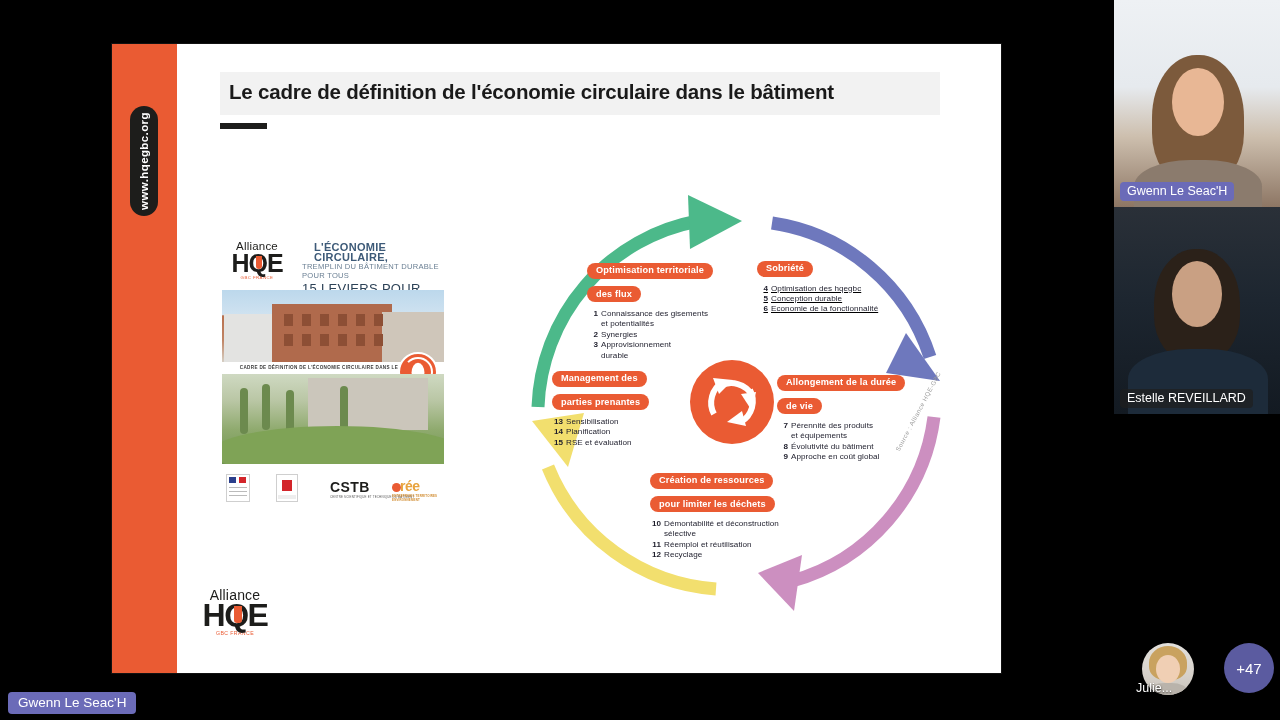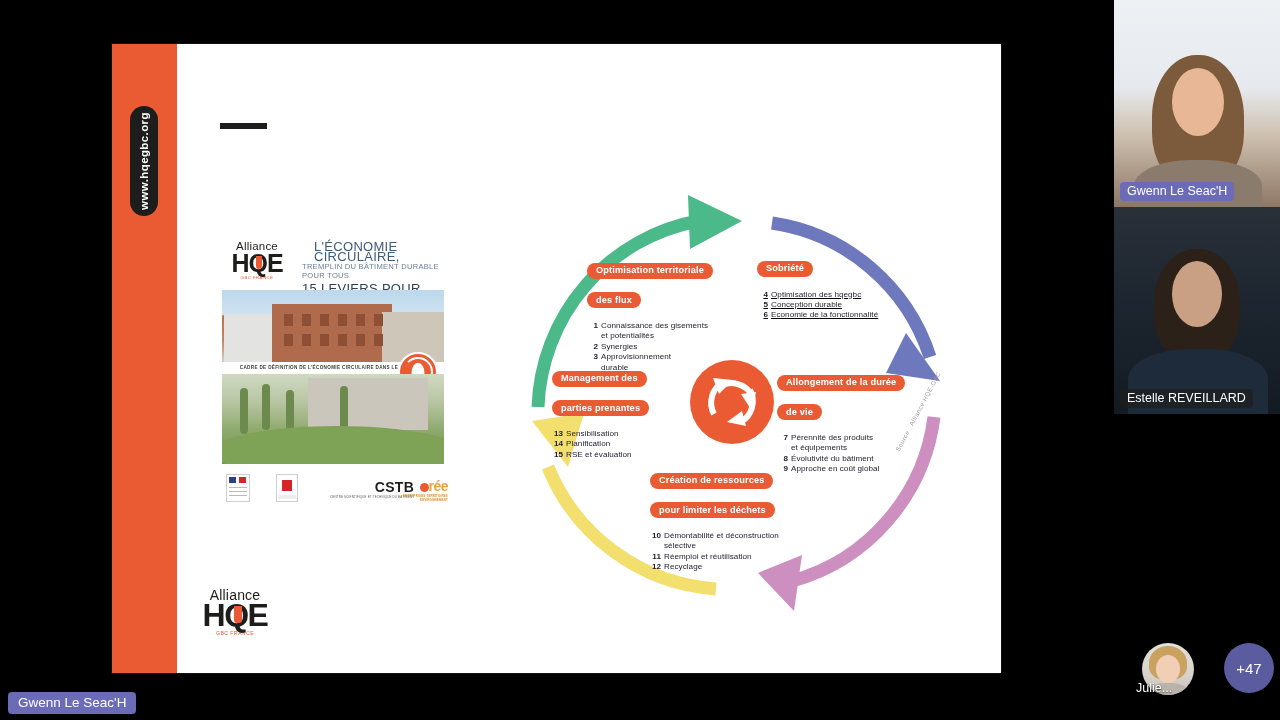--- a/index.html
+++ b/index.html
@@ -27,21 +27,21 @@
   .cover{position:absolute;left:108px;top:196px;width:228px;height:300px;}
   .cover-head{position:absolute;left:0;top:0;width:228px;height:42px;}
   .hqe-logo{position:relative;width:74px;}
   .hqe-alliance{font-size:11.5px;color:#1d1d1b;letter-spacing:.2px;line-height:12px;text-align:center;}
   .hqe-big{font-size:25px;font-weight:bold;color:#1d1d1b;letter-spacing:-1px;line-height:23px;text-align:center;
      position:relative;}
   .hqe-drop{position:absolute;left:50%;top:4px;width:6px;height:13px;background:#ea5b33;
      transform:translateX(-1px);border-radius:0 0 3px 3px;}
   .hqe-sub{font-size:4.4px;color:#ea5b33;letter-spacing:.4px;text-align:center;line-height:6px;}
   .cover-tag{position:absolute;left:82px;top:2px;width:146px;}
-  .ct1{font-size:13px;font-weight:normal;color:#3d5a78;letter-spacing:.3px;line-height:10px;padding-left:12px;}
+  .ct1{font-size:11px;font-weight:bold;color:#3d5a78;letter-spacing:.3px;line-height:10px;padding-left:12px;}
   .ct2{font-size:7.6px;color:#6a7f93;letter-spacing:.25px;line-height:9px;}
   .ct3{font-size:13px;font-weight:normal;color:#2d4257;letter-spacing:.3px;margin-top:1px;}
 
   .photo-top{position:absolute;left:2px;top:50px;width:222px;height:72px;
      background:linear-gradient(180deg,#bcd8ec 0%,#cfe2f0 34%,#b9714f 36%,#c08565 70%,#d6cfc4 100%);
      overflow:hidden;}
   .ph-bldg{position:absolute;left:50px;top:14px;width:120px;height:58px;background:#b06a4c;}
   .ph-bldg2{position:absolute;left:160px;top:22px;width:62px;height:50px;background:#cfc6ba;}
   .ph-bldg3{position:absolute;left:2px;top:24px;width:50px;height:48px;background:#e3e3e1;}
   .ph-win{position:absolute;width:9px;height:12px;background:#8d4f35;}
@@ -53,21 +53,21 @@
   .cover-badge i{position:absolute;left:50%;top:50%;width:13px;height:17px;background:#fff;
      transform:translate(-50%,-55%);border-radius:50% 50% 50% 50%/60% 60% 40% 40%;}
   .cover-badge b{position:absolute;left:50%;top:50%;width:26px;height:26px;border:2px solid #fff;
      border-radius:50%;transform:translate(-50%,-50%);border-left-color:transparent;}
   .photo-bot{position:absolute;left:2px;top:134px;width:222px;height:90px;
      background:linear-gradient(180deg,#cfd9c2 0%,#b9c6a4 30%,#8faa6e 62%,#6f9450 100%);overflow:hidden;}
   .pb-b{position:absolute;left:86px;top:4px;width:120px;height:52px;background:#cbc6bb;}
   .pb-tree{position:absolute;width:8px;height:46px;background:#6c8a4e;border-radius:4px;}
   .pb-lawn{position:absolute;left:-10px;bottom:-14px;width:250px;height:52px;background:#7fa356;border-radius:50%;}
 
-  .logos{position:absolute;left:0px;top:232px;width:228px;height:32px;text-align:right;}
+  .logos{position:absolute;left:0px;top:232px;width:228px;height:32px;}
   .lg{position:absolute;border:1px solid #cfcfcf;background:#fff;}
   .lg-fr{left:6px;top:2px;width:22px;height:26px;}
   .lg-fr .b1{position:absolute;left:2px;top:2px;width:7px;height:6px;background:#2b3f8c;}
   .lg-fr .b2{position:absolute;left:12px;top:2px;width:7px;height:6px;background:#d3252a;}
   .lg-fr .l{position:absolute;left:2px;right:2px;height:1px;background:#bbb;}
   .lg-ad{left:56px;top:2px;width:20px;height:26px;}
   .lg-ad .sq{position:absolute;left:5px;top:5px;width:10px;height:11px;background:#d3252a;}
   .lg-ad .tx{position:absolute;left:1px;bottom:2px;right:1px;height:4px;background:#eee;}
   .cstb{position:absolute;left:110px;top:7px;font-size:14px;font-weight:bold;color:#1d1d1b;letter-spacing:.4px;}
   .cstb small{display:block;font-size:2.9px;font-weight:normal;letter-spacing:.2px;color:#555;}
@@ -85,21 +85,21 @@
 
   
   .diagram{position:absolute;left:390px;top:105px;width:470px;height:500px;}
   .diagram svg{position:absolute;left:0;top:0;}
   .core{position:absolute;left:188px;top:211px;width:84px;height:84px;border-radius:50%;background:#ea5b33;}
   .core svg{position:absolute;left:0;top:0;}
 
   .blk{position:absolute;}
   .pill{display:inline-block;background:#ea5b33;color:#fff;border-radius:9px;
      padding:1.5px 9px 2.5px 9px;font-size:9.2px;font-weight:bold;letter-spacing:.15px;line-height:12px;
-     white-space:nowrap;margin-bottom:10px;}
+     white-space:nowrap;margin-bottom:4px;}
   .items{margin-top:3px;font-size:8.1px;color:#1d1d2b;line-height:10.4px;letter-spacing:.05px;}
   .items .row{display:flex;}
   .items .n{font-weight:bold;min-width:11px;text-align:right;margin-right:3px;flex:none;}
   .items .cont{margin-left:14px;}
 
   .b-opt{left:85px;top:110px;width:180px;}
   .b-sob{left:255px;top:108px;width:180px;text-decoration:underline;}
   .b-allong{left:275px;top:222px;width:185px;}
   .b-crea{left:148px;top:320px;width:200px;}
   .b-manag{left:50px;top:218px;width:150px;}
@@ -144,20 +144,23 @@
 
   <div id="stage">
     <div id="slide">
 
       <div class="slide-orange">
         <div class="url-pill">
           <span>www.hqegbc.org</span>
         </div>
       </div>
 
+      <div class="title-band">
+        <div class="t">Le cadre de définition de l'économie circulaire dans le bâtiment</div>
+      </div>
       <div class="title-rule"></div>
 
       <div class="cover">
         <div class="cover-head">
           <div class="hqe-logo">
             <div class="hqe-alliance">Alliance</div>
             <div class="hqe-big">
               <span>HQE</span>
               <span class="hqe-drop"></span>
             </div>

